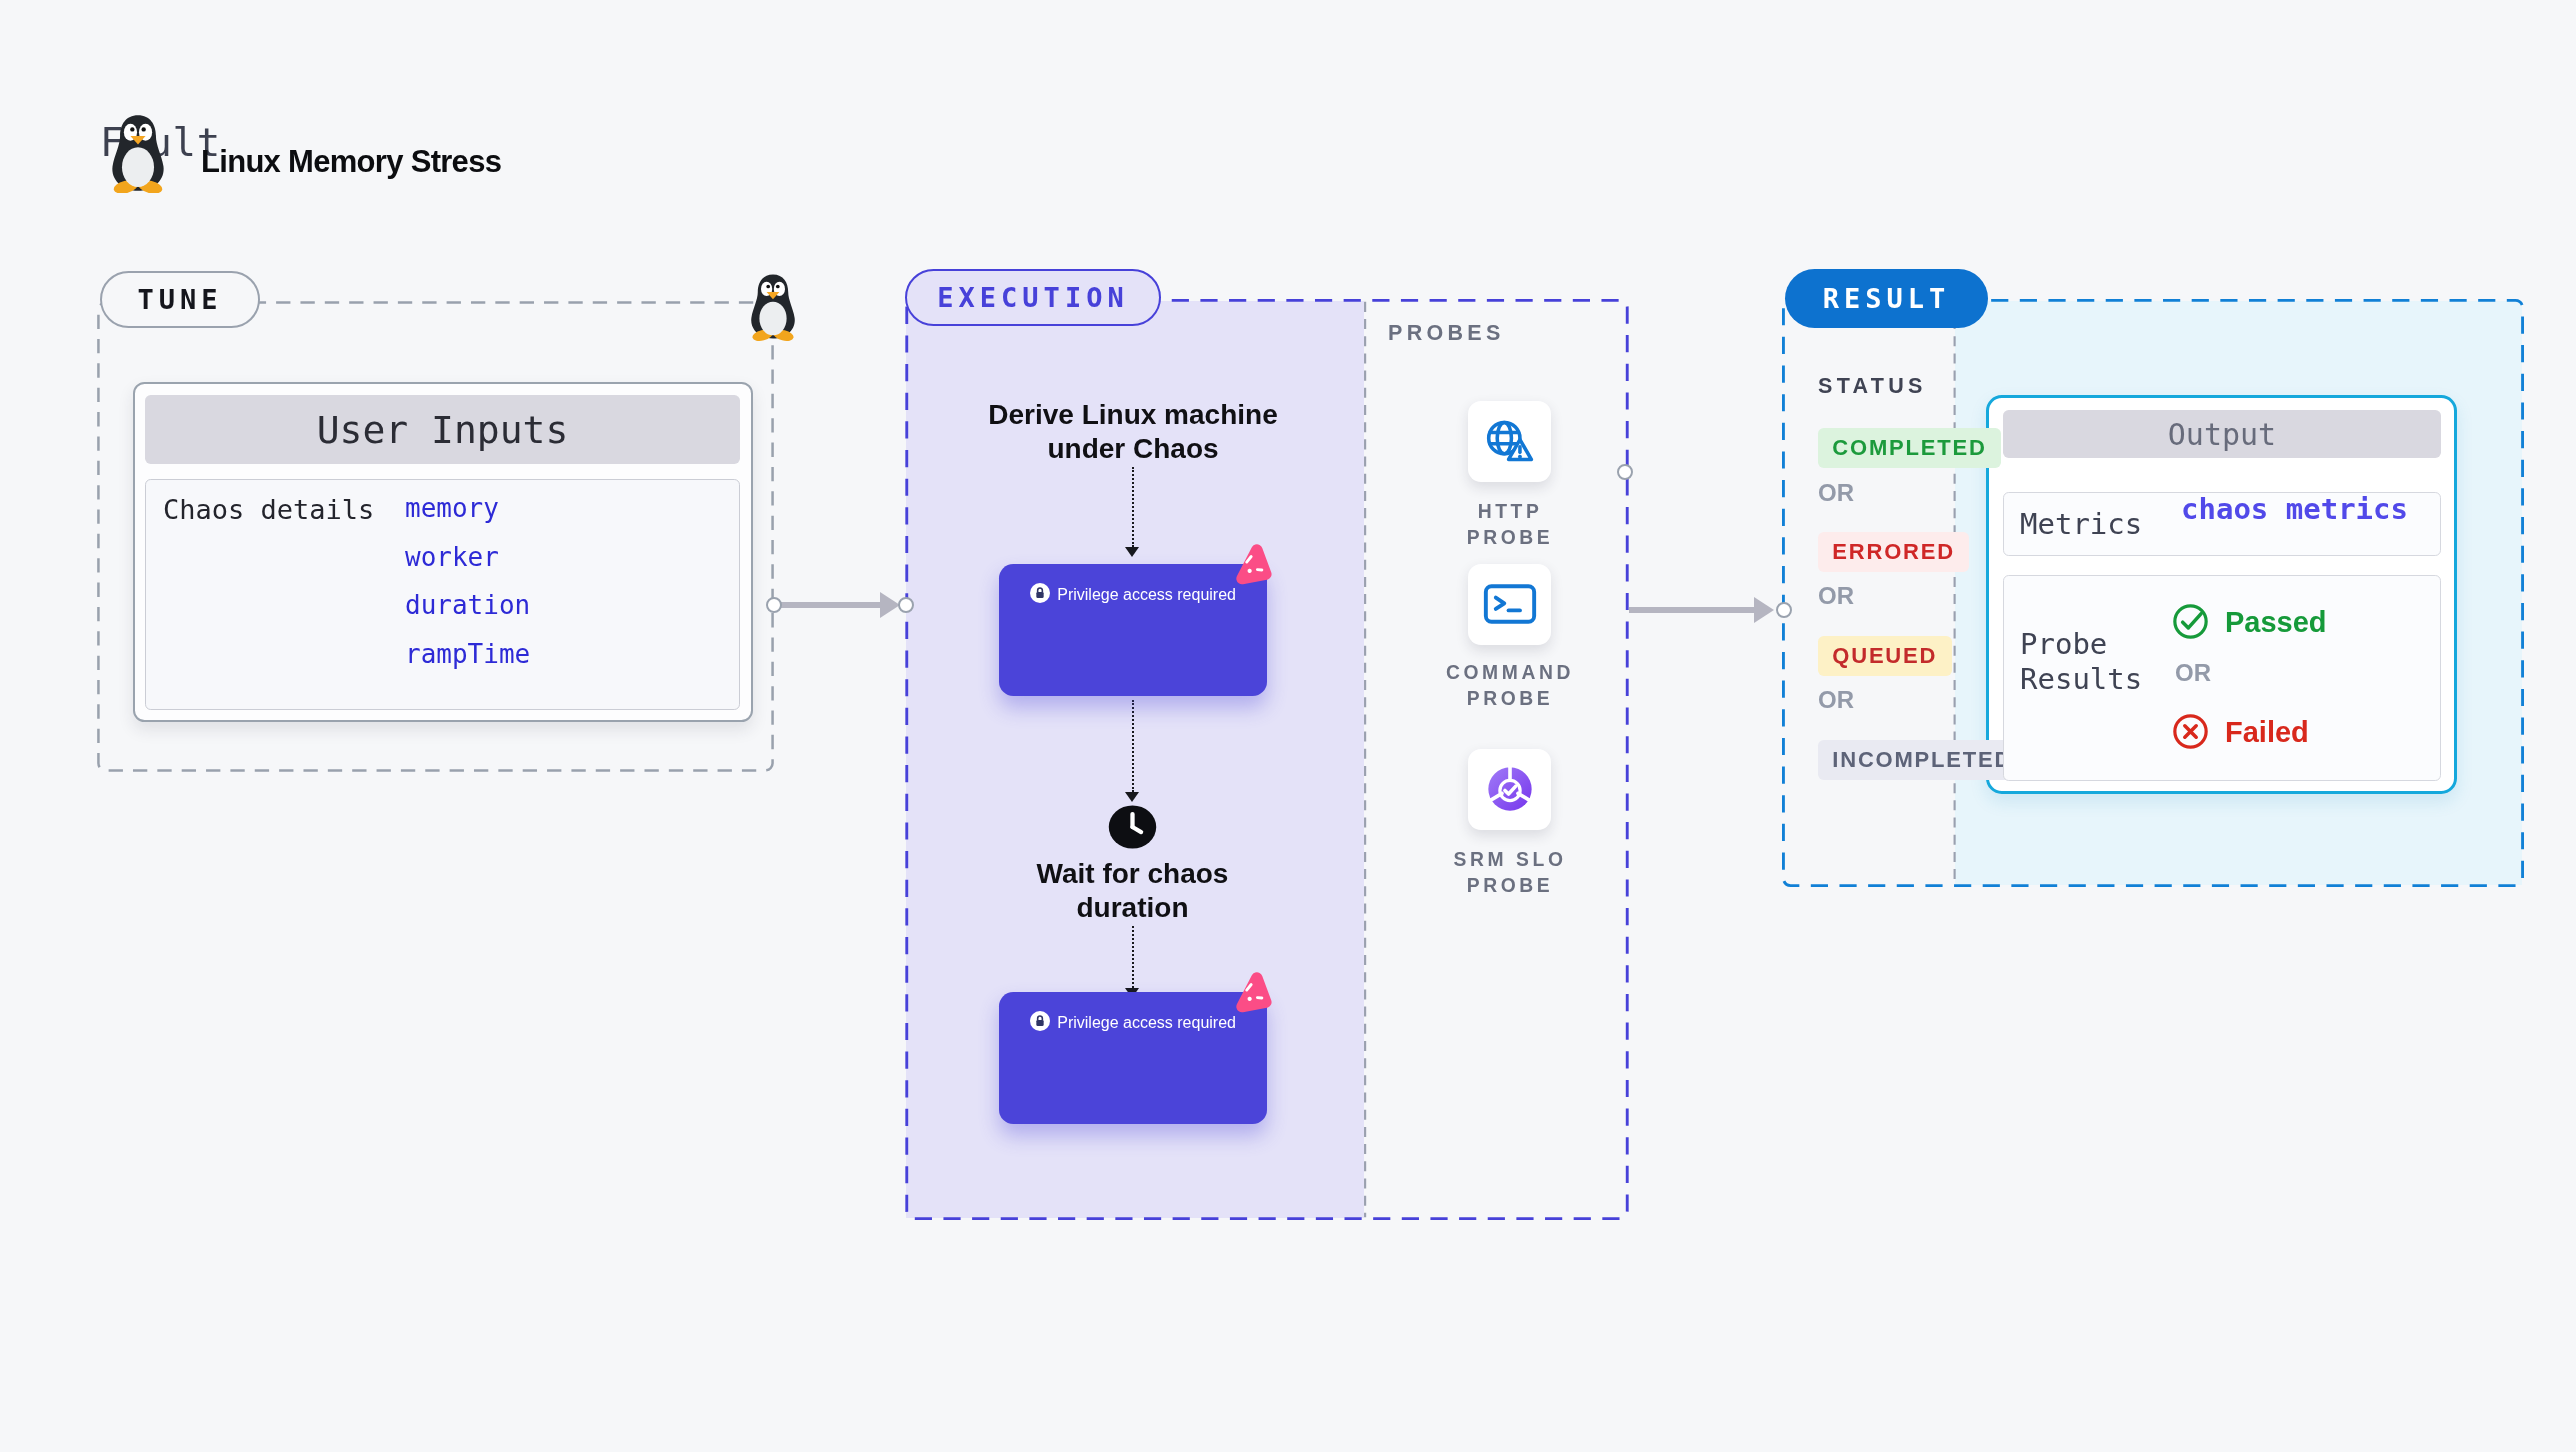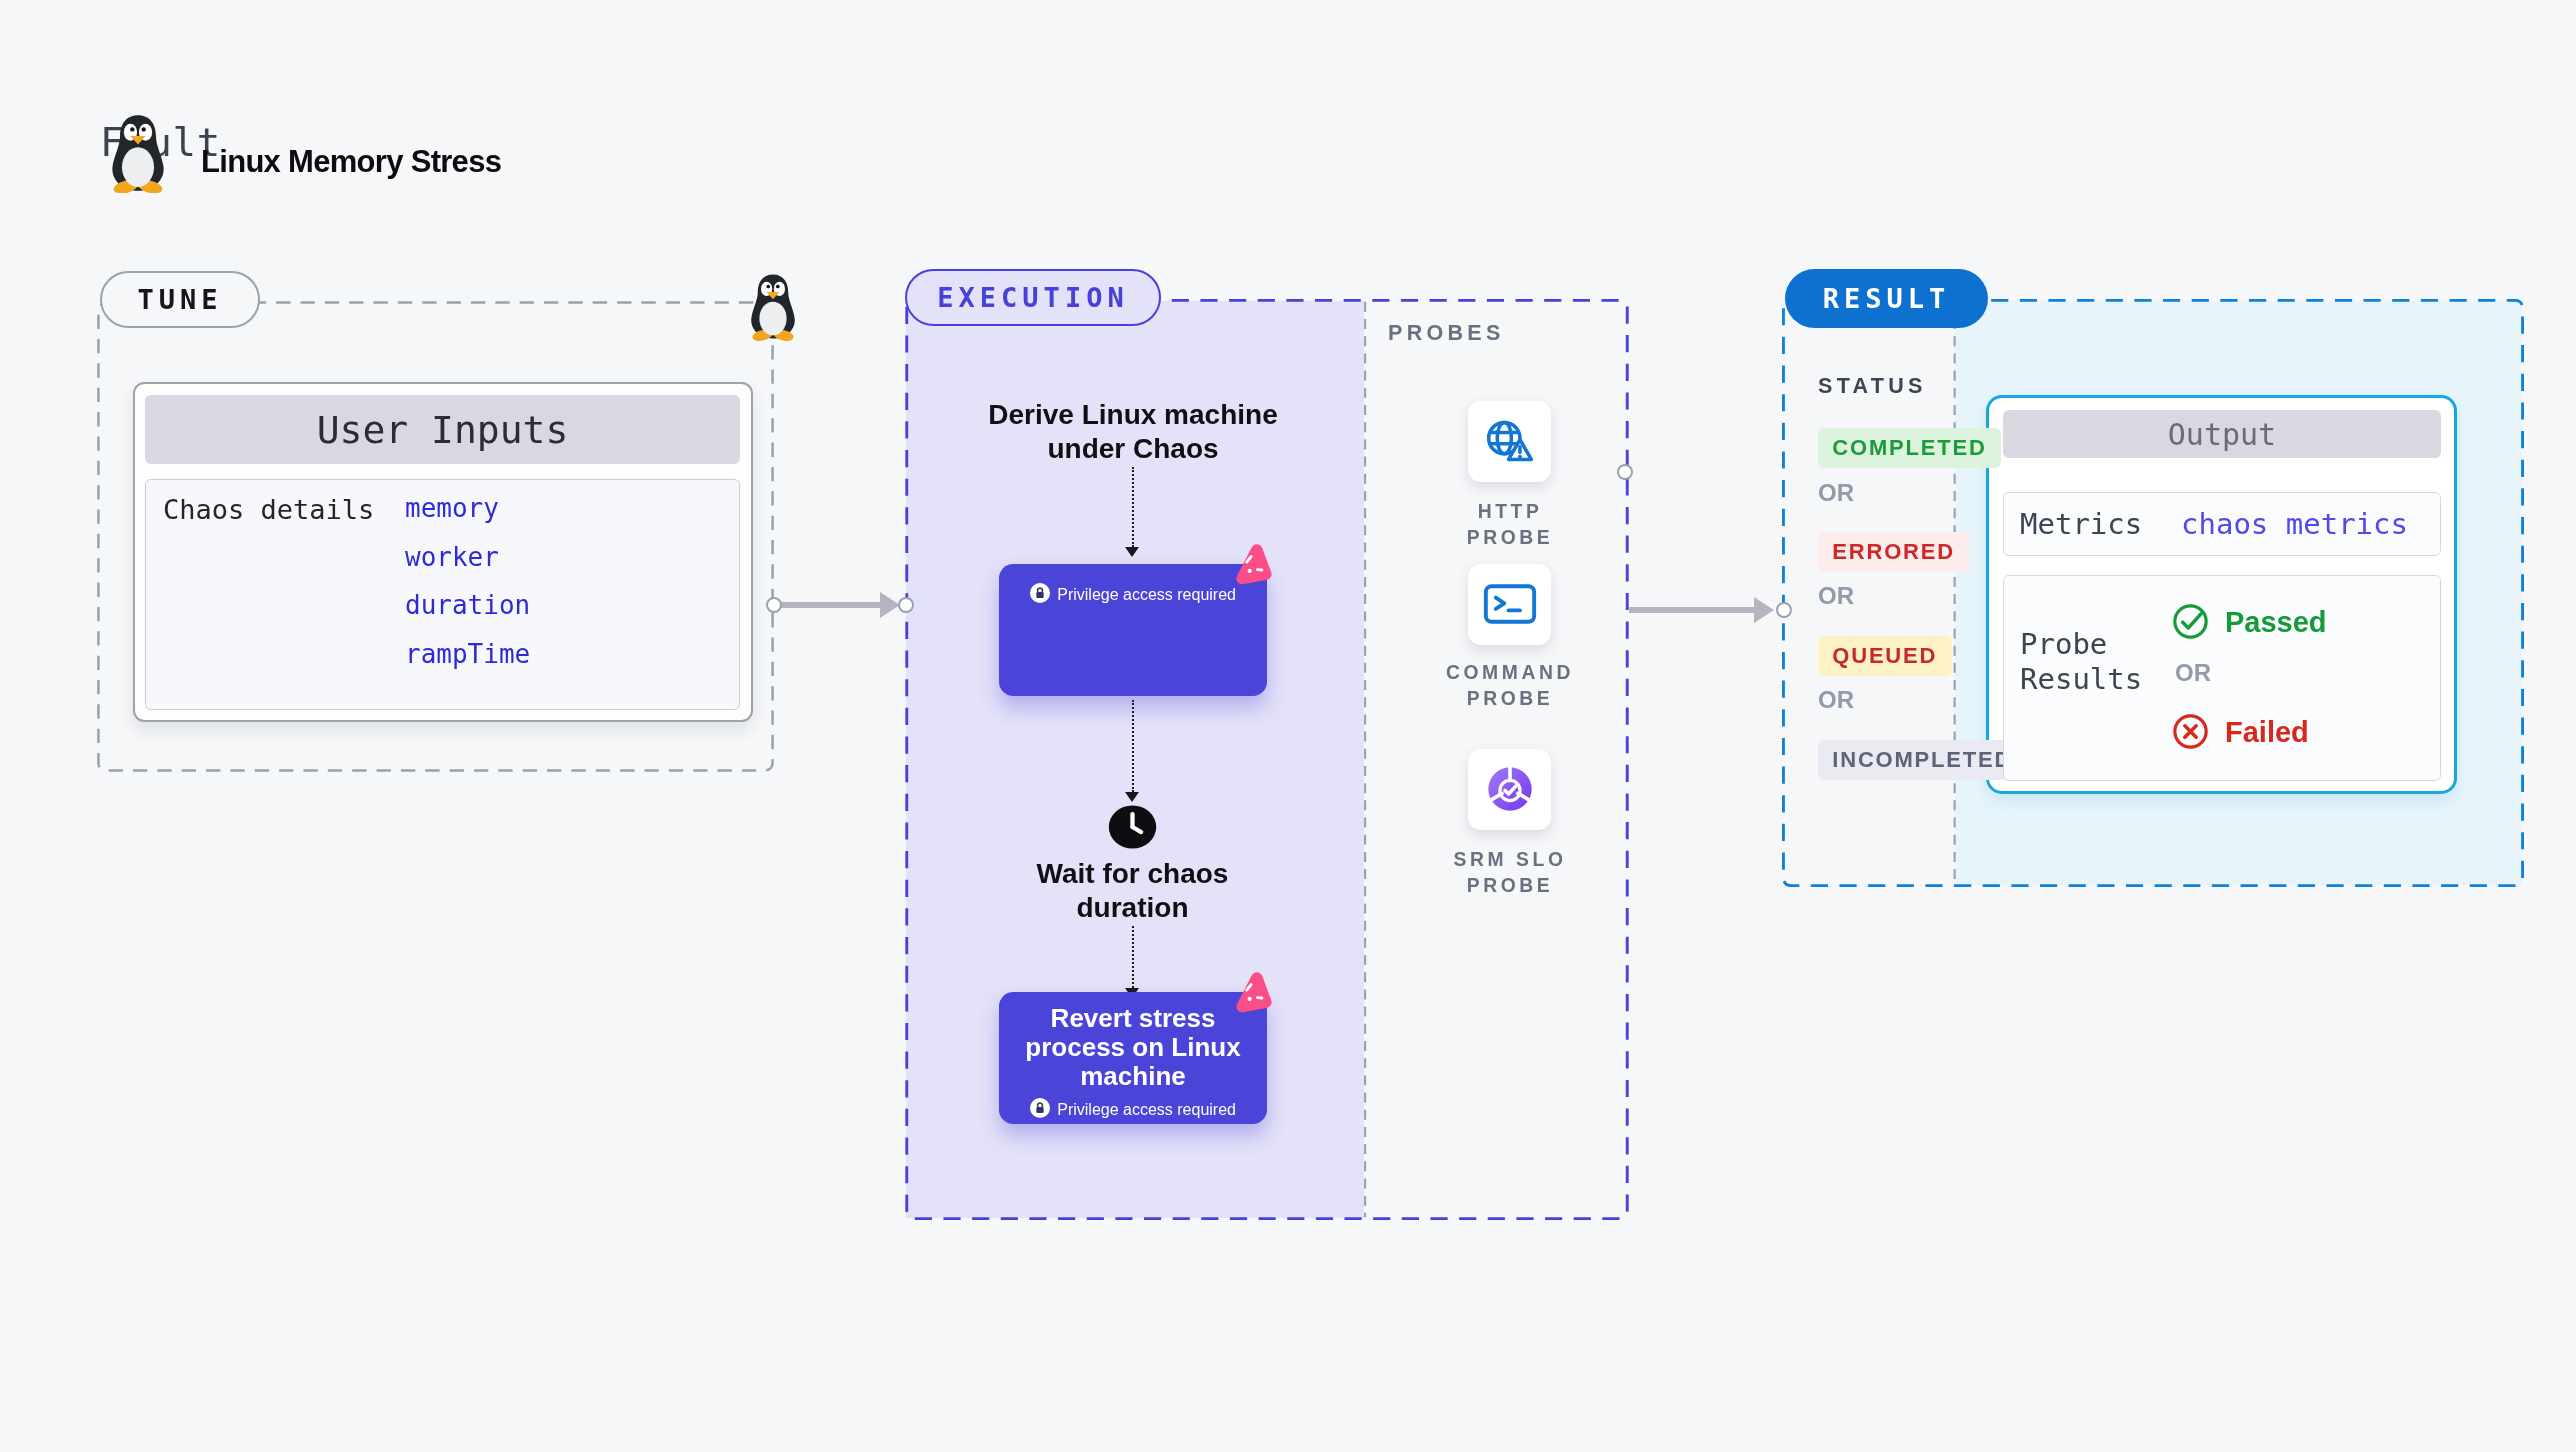--- a/index.html
+++ b/index.html
@@ -191,21 +191,20 @@
   </svg>
 </div>
 <div class="abs flow-text sans" style="left:1025px;top:857px;width:215px;">Wait for chaos duration</div>
 
 <div class="abs varrow" style="left:1133px;top:926px;">
   <span class="vline" style="height:62px;"></span>
     <span class="vhead" style="top:62px;"></span>
 </div>
 
 <div class="abs node" style="left:999px;top:992px;width:268px;height:132px;">
-  <div class="node-label">Revert stress process on Linux machine</div>
   <div class="priv">
     <span>
       <svg viewBox="0 0 30 30" width="20" height="20">
         <circle cx="15" cy="15" r="15" fill="#ffffff"></circle>
         <path d="M11.5 14 v-3 a3.5 3.5 0 0 1 7 0 v3" fill="none" stroke="#303565" stroke-width="2.4"></path>
         <rect x="9.5" y="13.5" width="11" height="9" rx="2" fill="#303565"></rect>
       </svg>
     </span>
     <span>Privilege access required</span>
   </div>
@@ -294,21 +293,21 @@
 <div class="abs or-text sans" style="left:1818px;top:582px;">OR</div>
 <div class="abs badge queued sans" style="left:1818px;top:636px;">QUEUED</div>
 <div class="abs or-text sans" style="left:1818px;top:686px;">OR</div>
 <div class="abs badge incompleted sans" style="left:1818px;top:740px;">INCOMPLETED</div>
 
 <div class="abs output-card" style="left:1986px;top:395px;width:471px;height:399px;"></div>
 <div class="abs out-header mono" style="left:2003px;top:410px;width:438px;height:48px;">Output</div>
 
 <div class="abs out-row" style="left:2003px;top:492px;width:438px;height:64px;"></div>
 <div class="abs out-label mono" style="left:2020px;top:507px;z-index:6;">Metrics</div>
-<div class="abs metrics-value mono" style="left:2181px;top:507px;z-index:6;">chaos metrics</div>
+<div class="abs metrics-value mono" style="left:2181px;top:492px;z-index:6;font-weight:bold;">chaos metrics</div>
 
 <div class="abs out-row" style="left:2003px;top:575px;width:438px;height:206px;"></div>
 <div class="abs out-label mono" style="left:2020px;top:627px;width:150px;z-index:6;">Probe Results</div>
 
 <div class="abs" style="left:2172px;top:603px;width:37px;height:37px;z-index:6;">
   <svg viewBox="0 0 52 52" width="37" height="37">
     <circle cx="26" cy="26" r="22" fill="none" stroke="#169a3a" stroke-width="4.5"></circle>
     <path d="M15 27 L23 35 L41 15" fill="none" stroke="#169a3a" stroke-width="5" stroke-linecap="round" stroke-linejoin="round"></path>
   </svg>
 </div>

